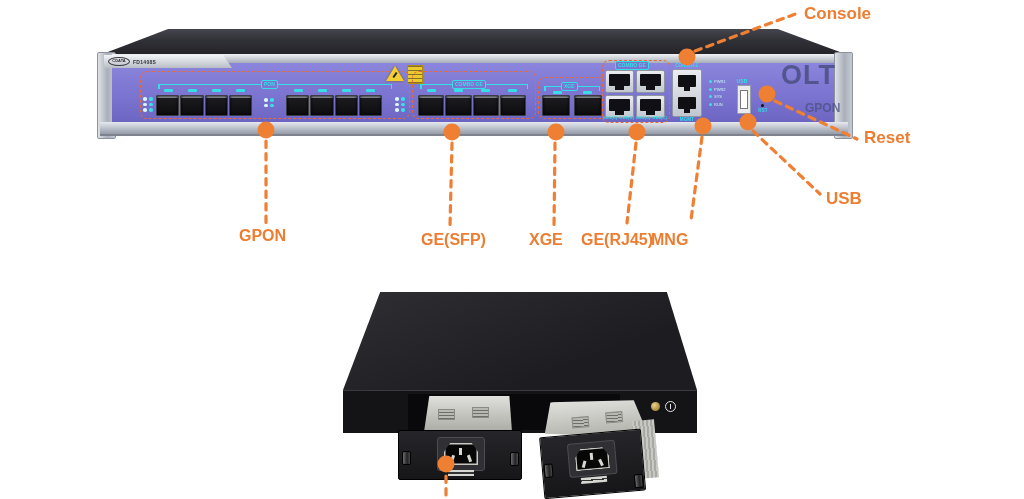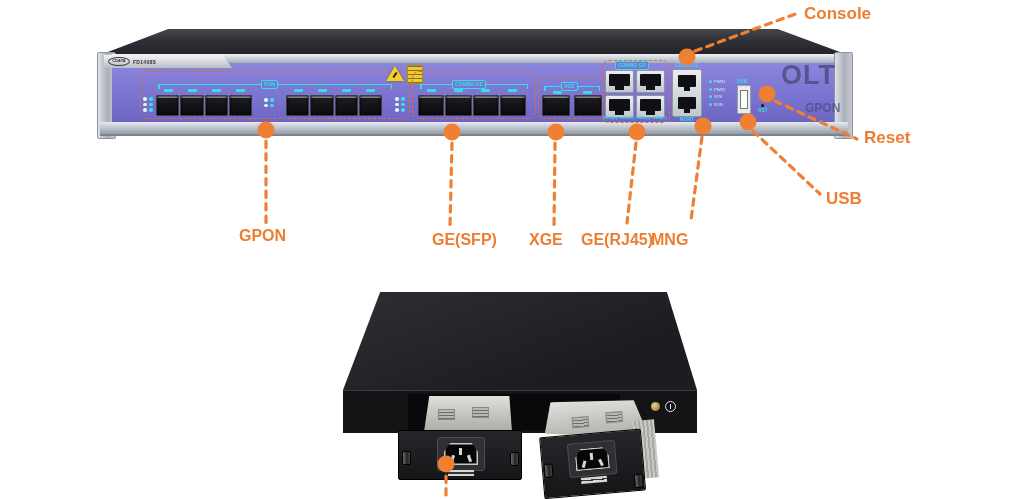--- a/index.html
+++ b/index.html
@@ -298,18 +298,18 @@
       <circle cx="637" cy="132" r="8.5"></circle>
       <circle cx="703" cy="126" r="8.5"></circle>
       <circle cx="446" cy="464" r="8.5"></circle>
     </g>
   </svg>
 
   <div class="ann" style="left:804px;top:4px;font-size:17px;">Console</div>
   <div class="ann" style="left:864px;top:128px;font-size:17px;">Reset</div>
   <div class="ann" style="left:826px;top:189px;font-size:17px;">USB</div>
   <div class="ann" style="left:239px;top:227px;">GPON</div>
-  <div class="ann" style="left:432px;top:231px;">GE(SFP)</div>
+  <div class="ann" style="left:421px;top:231px;">GE(SFP)</div>
   <div class="ann" style="left:529px;top:231px;">XGE</div>
   <div class="ann" style="left:581px;top:231px;">GE(RJ45)</div>
   <div class="ann" style="left:651px;top:231px;">MNG</div>
 
 </div>
 
 </body></html>

